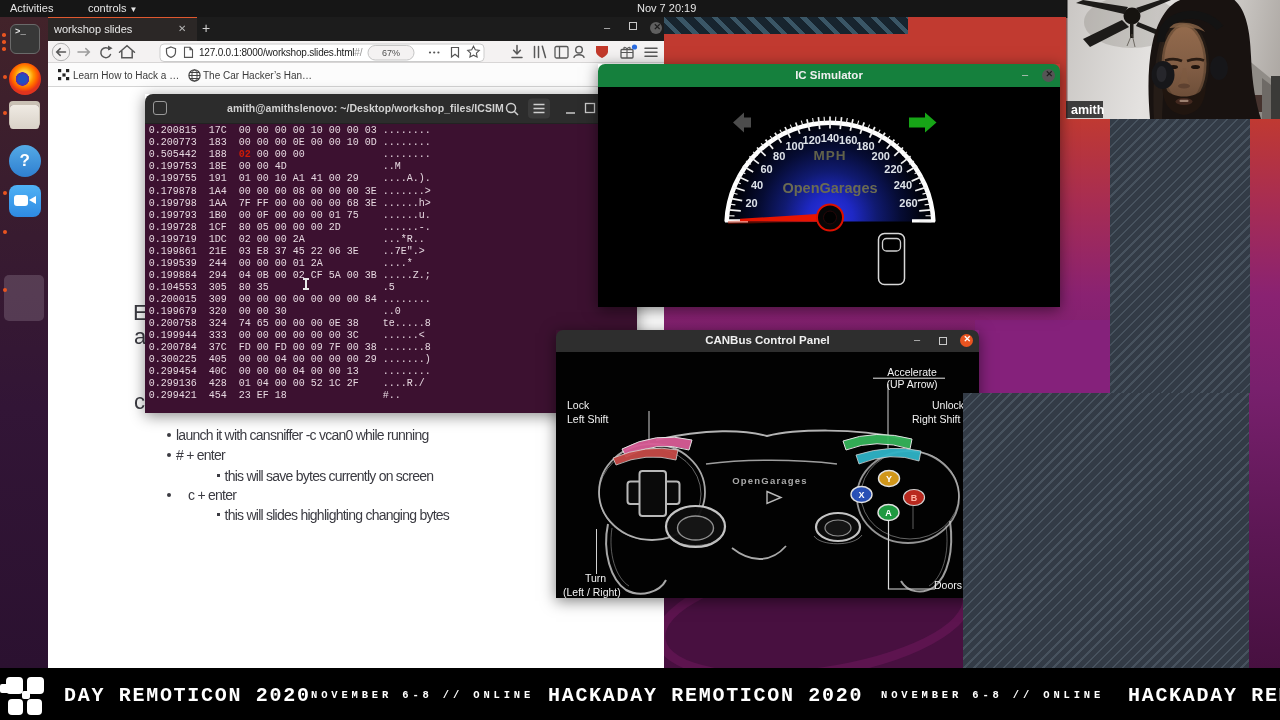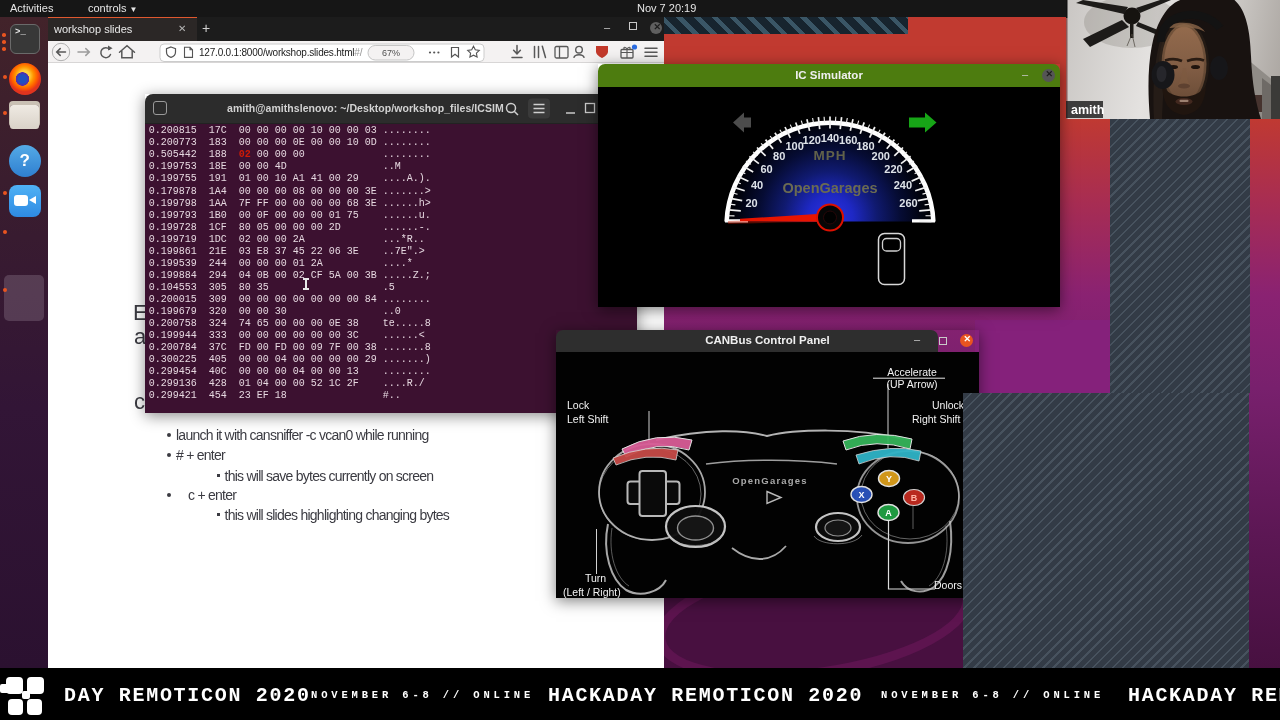--- a/index.html
+++ b/index.html
@@ -69,20 +69,36 @@
           <circle cx="531" cy="8.7" r="3.3" fill="none" stroke="#585858" stroke-width="1.4"></circle>
           <path d="M525.8 16.8 C526.8 12.8 535.2 12.8 536.2 16.8" fill="none" stroke="#585858" stroke-width="1.4"></path>
           <path d="M548 5 H560 V10.5 C560 14.5 554 17 554 17 C554 17 548 14.5 548 10.5 Z" fill="#c3392b"></path>
           <rect x="573" y="8.5" width="12" height="8.5" rx="1" fill="none" stroke="#585858" stroke-width="1.3"></rect>
           <path d="M573 11.5 H585 M579 8.5 V17 M576.5 8.3 C574.8 6.8 576.5 5 579 7.8 C581.5 5 583.2 6.8 581.5 8.3" fill="none" stroke="#585858" stroke-width="1.1"></path>
           <circle cx="586.5" cy="6" r="2.6" fill="#2a6be0"></circle>
           <path d="M597 7.2 H609 M597 11.2 H609 M597 15.2 H609" stroke="#585858" stroke-width="1.5" fill="none" stroke-linecap="round"></path>
         </svg>
       </div>
 
+  <div class="abs" style="left:0;top:46px;width:616px;height:24px;background:#fcfcfc;border-bottom:1px solid #d4d4d4;color:#3a3a3a;font-size:10px;">
+        <svg width="12" height="12" viewBox="0 0 12 12" style="position:absolute;left:10px;top:6px;">
+          <rect x="0" y="0" width="3.2" height="3.2" fill="#222"></rect>
+          <rect x="8" y="0" width="3.2" height="3.2" fill="#222"></rect>
+          <rect x="0" y="8" width="3.2" height="3.2" fill="#222"></rect>
+          <rect x="8" y="8" width="3.2" height="3.2" fill="#222"></rect>
+          <rect x="4.4" y="4.4" width="3.2" height="3.2" fill="#222"></rect>
+        </svg>
+        <svg width="13" height="13" viewBox="0 0 13 13" style="position:absolute;left:140px;top:5.5px;">
+          <circle cx="6.5" cy="6.5" r="5.6" fill="none" stroke="#444" stroke-width="1.2"></circle>
+          <ellipse cx="6.5" cy="6.5" rx="2.6" ry="5.6" fill="none" stroke="#444" stroke-width="1"></ellipse>
+          <path d="M1 6.5 H12 M2 3.5 H11 M2 9.5 H11" stroke="#444" stroke-width="1"></path>
+        </svg>
+    <span class="abs" style="left:25px;top:7px;">Learn How to Hack a …</span>
+    <span class="abs" style="left:155px;top:7px;">The Car Hacker’s Han…</span>
+  </div>
 
   <div class="abs" id="slide" style="left:0;top:71px;width:616px;height:580px;background:#fff;color:#3b3b42;">
     <div class="abs" style="left:85px;top:212px;font-size:22px;">E</div>
     <div class="abs" style="left:86px;top:236px;font-size:22px;">a</div>
     <div class="abs" style="left:86px;top:301px;font-size:22px;">c</div>
     <div class="abs" id="bullets" style="left:0;top:0;width:616px;height:580px;font-size:14px;letter-spacing:-0.75px;">
           <div class="abs" style="left:119px;top:344.5px;width:4px;height:4px;border-radius:50%;background:#3b3b42;"></div>
           <div class="abs" style="left:128px;top:338.5px;">launch it with cansniffer -c vcan0 while running</div>
           <div class="abs" style="left:119px;top:364.5px;width:4px;height:4px;border-radius:50%;background:#3b3b42;"></div>
           <div class="abs" style="left:128px;top:358.5px;"># + enter</div>
@@ -152,21 +168,21 @@
 0.200758  324  74 65 00 00 00 0E 38    te.....8
 0.199944  333  00 00 00 00 00 00 3C    ......&lt;
 0.200784  37C  FD 00 FD 00 09 7F 00 38 .......8
 0.300225  405  00 00 04 00 00 00 00 29 .......)
 0.299454  40C  00 00 00 04 00 00 13    ........
 0.299136  428  01 04 00 00 52 1C 2F    ....R./
 0.299421  454  23 EF 18                #..</div><div style="position:absolute;left:160px;top:155px;width:1.6px;height:11px;background:#e8e8e8;"></div><div style="position:absolute;left:157.5px;top:154.5px;width:6.5px;height:1.6px;background:#e8e8e8;"></div><div style="position:absolute;left:157.5px;top:164.5px;width:6.5px;height:1.6px;background:#e8e8e8;"></div></div>
 </div>
 
 <div class="abs" id="icsim" style="left:598px;top:63.5px;width:462px;height:243px;box-shadow:0 3px 14px rgba(0,0,0,0.5);">
-  <div class="abs" style="left:0;top:0;width:462px;height:23.5px;background:#4d7c0f;border-radius:7px 7px 0 0;">
+  <div class="abs" style="left:0;top:0;width:462px;height:23.5px;background:#15803d;border-radius:7px 7px 0 0;">
     <span class="abs" style="left:0;top:5px;width:462px;text-align:center;color:#efefef;font-size:11.5px;font-weight:bold;">IC Simulator</span>
     <span class="abs" style="left:424px;top:4px;color:#c9c9c9;font-size:11px;">–</span>
     <span class="abs" style="left:444px;top:5.5px;width:13px;height:13px;background:#555;border-radius:50%;"></span>
     <span class="abs" style="left:447.5px;top:5px;color:#1e1e1e;font-size:9px;font-weight:bold;">✕</span>
   </div>
   <div class="abs" id="icbody" style="left:0;top:23.5px;width:462px;height:219.5px;background:#000;overflow:hidden;">
         <svg width="462" height="220" viewBox="0 0 462 220" style="position:absolute;left:0;top:0;" font-family="Liberation Sans, sans-serif">
           <defs>
             <radialGradient id="gg" gradientUnits="userSpaceOnUse" cx="232" cy="131" r="104">
               <stop offset="0" stop-color="#2c31e8"></stop>
@@ -258,21 +274,21 @@
           <circle cx="232" cy="130.5" r="6.5" fill="#000" stroke="#30080a" stroke-width="1" opacity="0.8"></circle>
           <path d="M135 35.5 L146 25.5 146 30.5 153 30.5 153 40.5 146 40.5 146 45.5 Z" fill="#4c4c4c"></path>
           <path d="M338.5 35.5 L327 25.5 327 30.5 311 30.5 311 40.5 327 40.5 327 45.5 Z" fill="#17a517"></path>
           <rect x="280.5" y="146.5" width="26" height="51" rx="6" fill="none" stroke="#d8d8d8" stroke-width="1.5"></rect>
           <rect x="284.5" y="151.5" width="18" height="12.5" rx="4" fill="none" stroke="#cfcfcf" stroke-width="1.3"></rect>
         </svg>
       </div>
 </div>
 
 <div class="abs" id="canbus" style="left:556px;top:330px;width:423px;height:268px;box-shadow:0 3px 14px rgba(0,0,0,0.5);">
-  <div class="abs" style="left:0;top:0;width:382px;height:21.5px;background:#2e2e2e;border-radius:7px 7px 0 0;">
+  <div class="abs" style="left:0;top:0;width:423px;height:21.5px;background:#2e2e2e;border-radius:7px 7px 0 0;">
     <span class="abs" style="left:0;top:4px;width:423px;text-align:center;color:#efefef;font-size:11.5px;font-weight:bold;">CANBus Control Panel</span>
     <span class="abs" style="left:358px;top:3px;color:#c9c9c9;font-size:11px;">–</span>
     <span class="abs" style="left:383px;top:7px;width:8px;height:8px;border:1px solid #c9c9c9;"></span>
     <span class="abs" style="left:960px;"></span>
     <span class="abs" style="left:404px;top:4px;width:13px;height:13px;background:#e95420;border-radius:50%;"></span>
     <span class="abs" style="left:407.5px;top:3.5px;color:#fff;font-size:9px;font-weight:bold;">✕</span>
   </div>
   <div class="abs" id="canbody" style="left:0;top:21.5px;width:423px;height:246.5px;background:#020202;overflow:hidden;">
         <svg width="423" height="247" viewBox="0 0 423 247" style="position:absolute;left:0;top:0;" font-family="Liberation Sans, sans-serif">
           <path d="M93 59 V91" stroke="#e8e8e8" stroke-width="1" opacity="0.9"></path>

